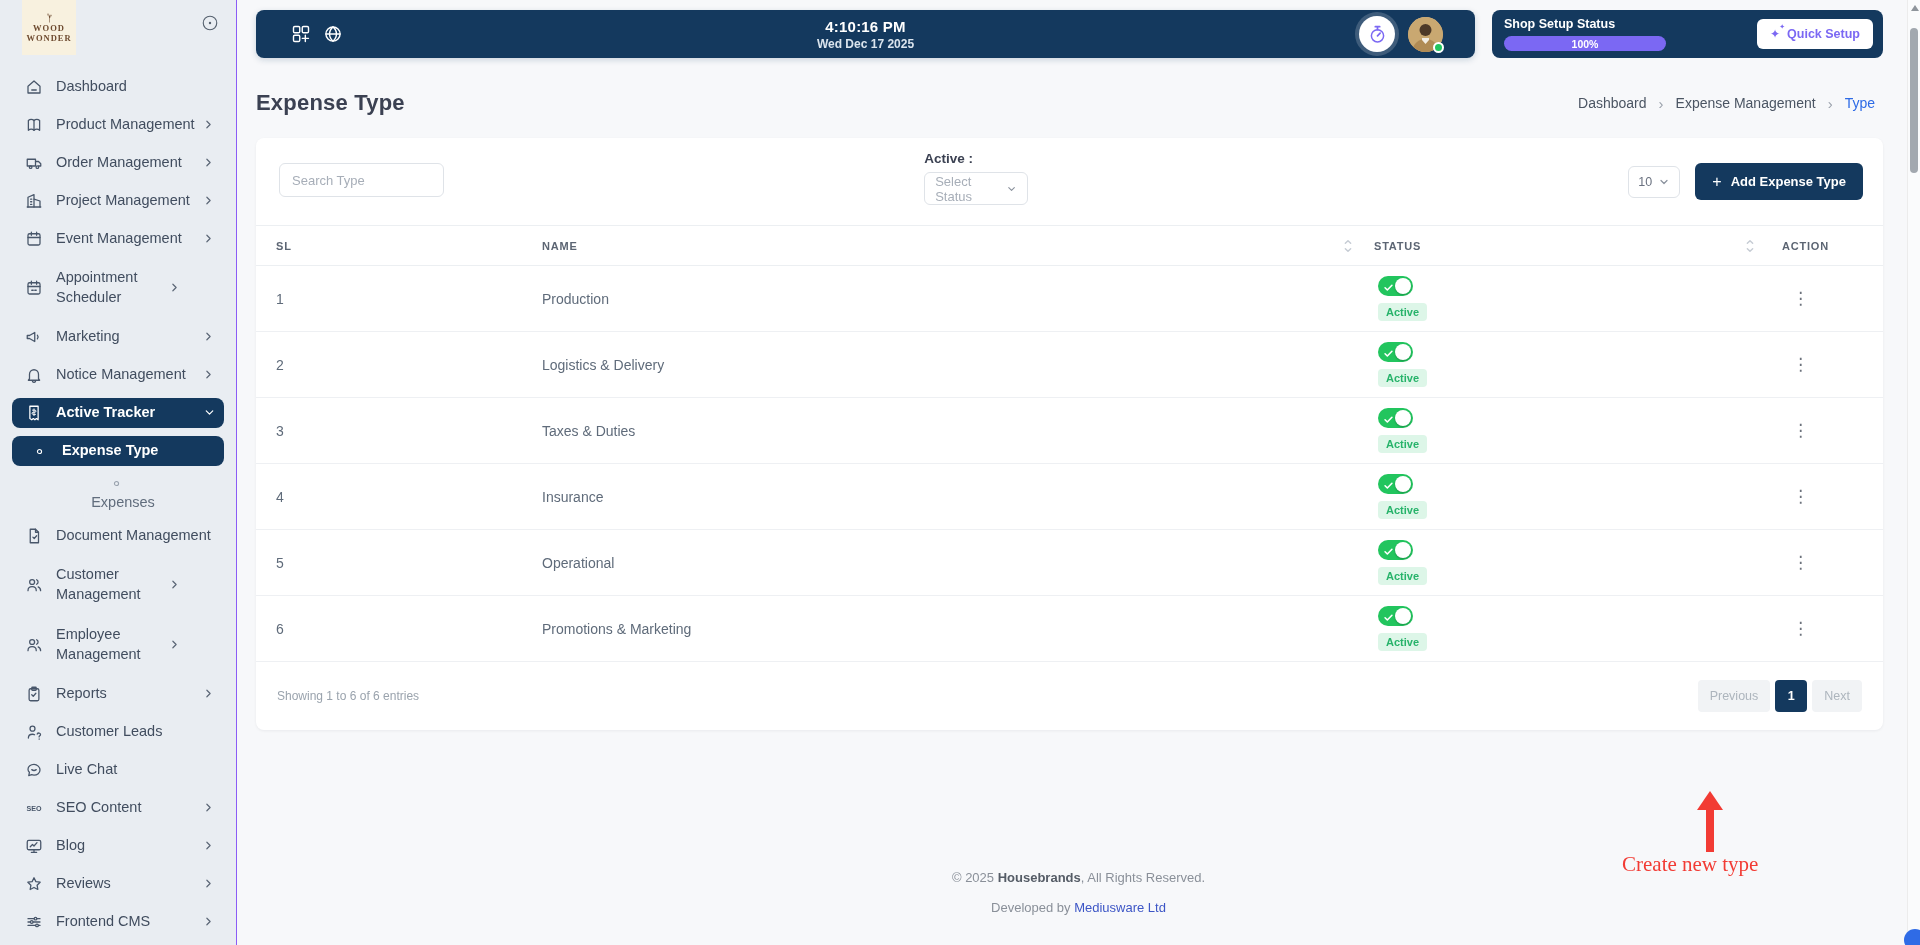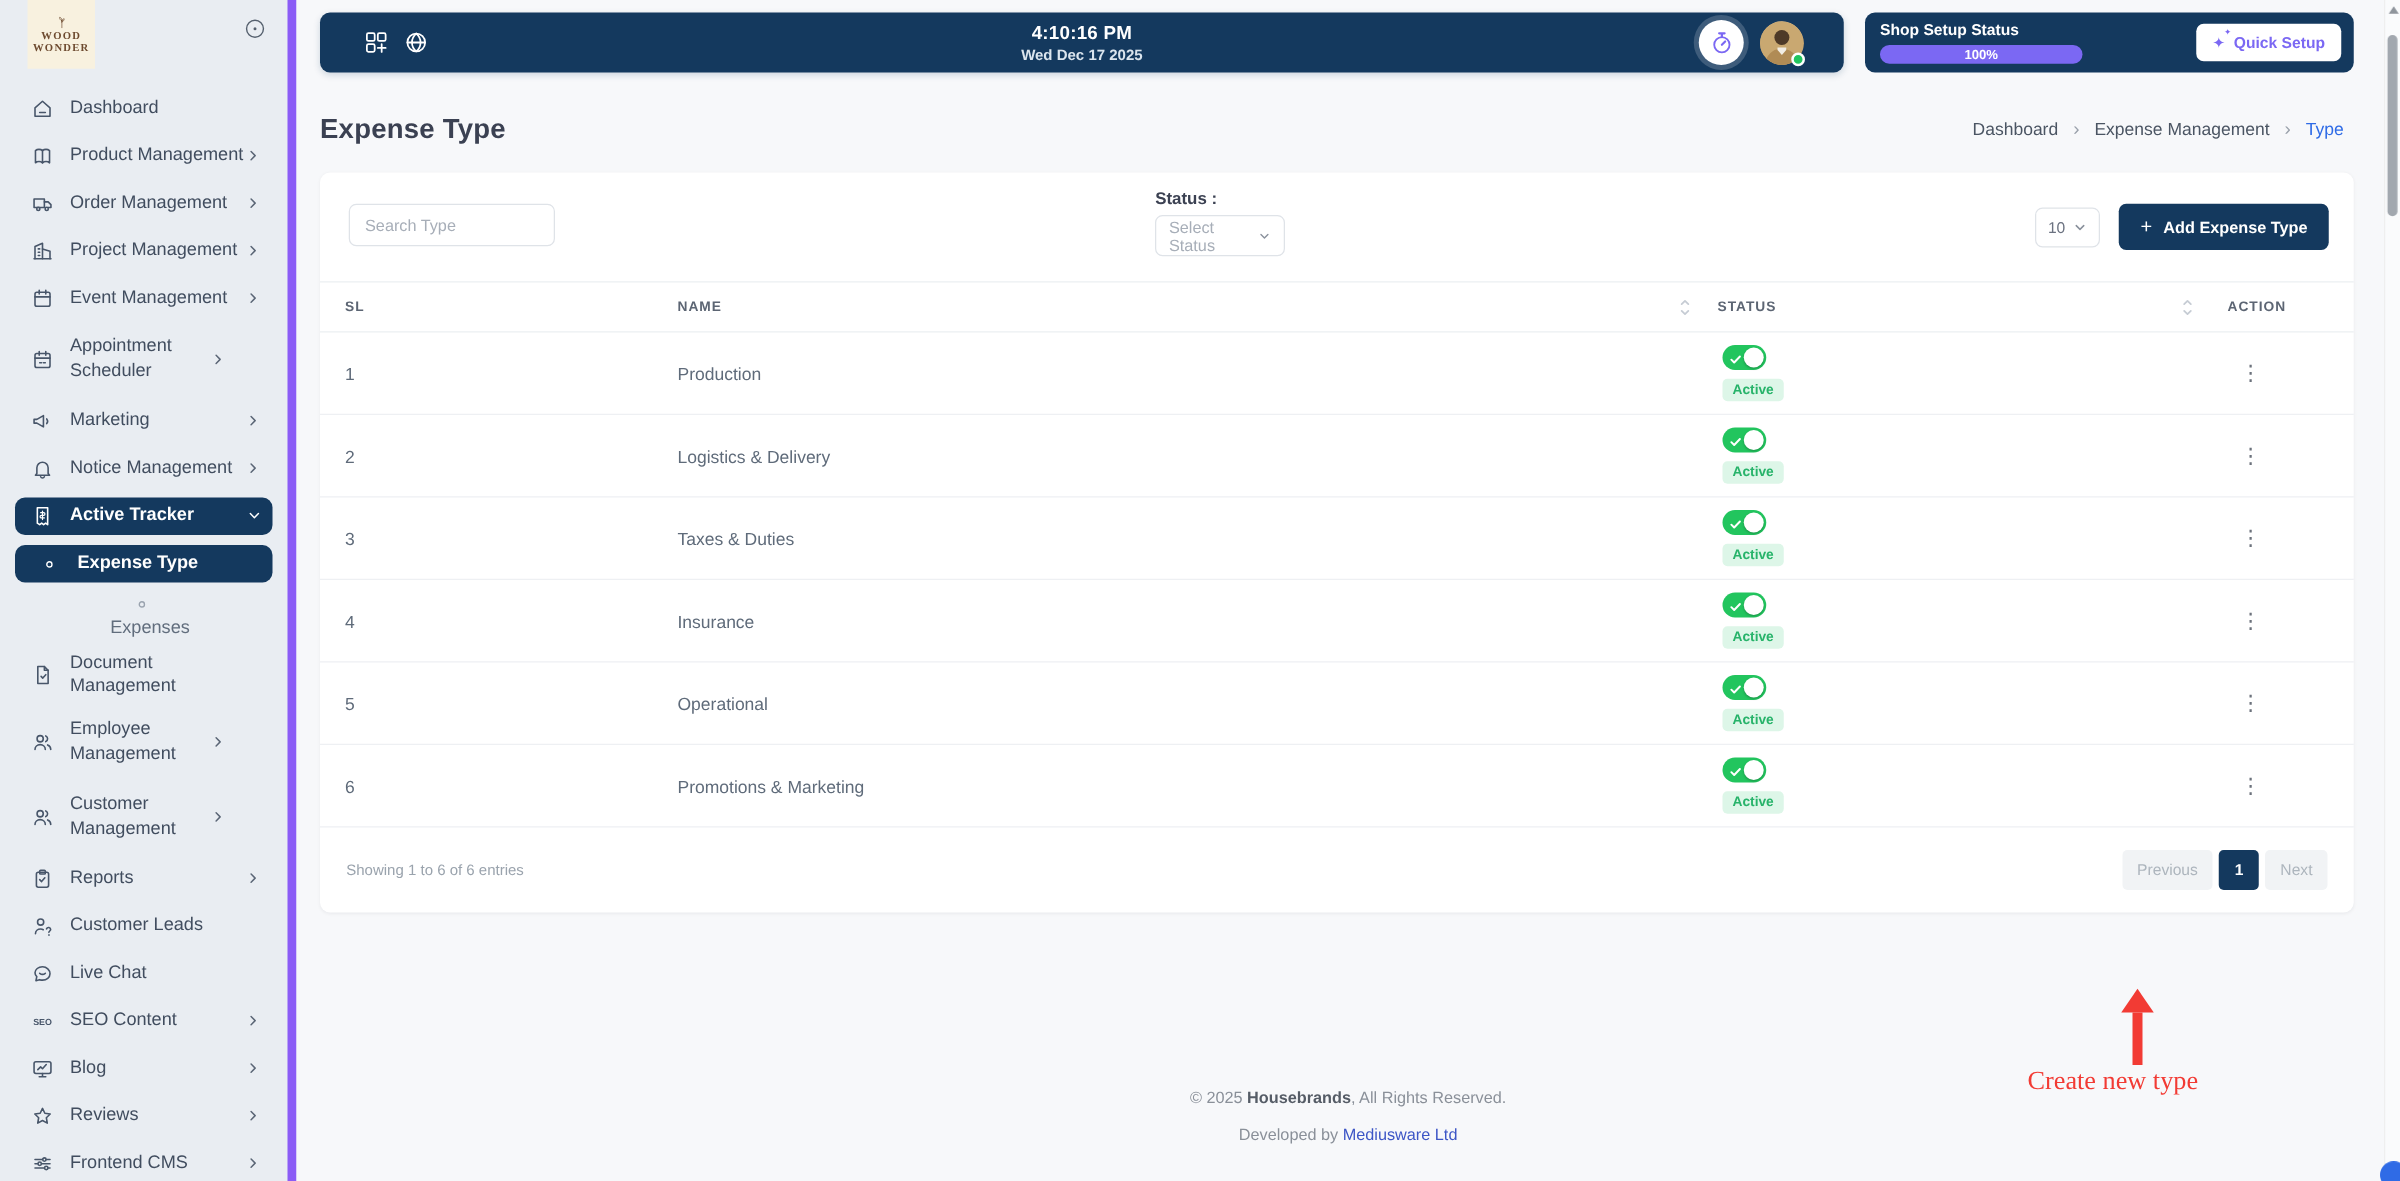--- a/index.html
+++ b/index.html
@@ -1,20 +1,20 @@
 <!DOCTYPE html>
 <html style="--navy: #14395e; --purple: #7b68f3; --green: #22c55e; --green-badge-bg: #ddf6e8; --red-annotation: #f23b34; --link-blue: #3d56c6; --breadcrumb-blue: #2e6be6;"><head>
 <meta charset="utf-8">
 <style>
   *{box-sizing:border-box;margin:0;padding:0;}
   html,body{width:1920px;height:945px;overflow:hidden;}
   body{font-family:"Liberation Sans","DejaVu Sans",sans-serif;background:#f7f8fa;display:flex;color:#3f4a5a;}
 
   
-  .sidebar{width:237px;height:945px;background:#e9edf2;border-right:7px solid #8b5cf6;position:relative;flex:0 0 237px;overflow:hidden;}
+  .sidebar{width:237px;height:945px;background:#e9edf2;border-right:1px solid #8b5cf6;position:relative;flex:0 0 237px;overflow:hidden;}
   .logo-row{position:relative;height:56px;}
   .logo{position:absolute;left:22px;top:0;width:54px;height:55px;background:#f8f1df;display:flex;flex-direction:column;align-items:center;justify-content:center;color:#6d4a2f;font-family:"Liberation Serif","DejaVu Serif",serif;}
   .logo .leaf{height:13px;display:flex;align-items:center;justify-content:center;}
   .logo .leaf svg{width:11px;height:12px;}
   .logo .l1,.logo .l2{font-size:8.5px;letter-spacing:1px;line-height:1.15;font-weight:700;}
   .collapse-btn{position:absolute;right:16px;top:14px;width:20px;height:20px;border:none;background:transparent;color:#55606e;cursor:pointer;}
   .collapse-btn svg{width:18px;height:18px;}
   .nav{padding:16px 12px 0 12px;}
   .nav-item{display:flex;align-items:center;min-height:30px;margin-bottom:8px;padding:0 8px 0 12px;border-radius:8px;color:#414d5f;font-size:14.5px;cursor:pointer;}
   .nav-icon{width:19px;height:19px;flex:0 0 19px;display:flex;align-items:center;justify-content:center;margin-right:13px;color:#48566a;}
@@ -297,36 +297,36 @@
 
       </div>
       <div class="nav-item chevron two-line">
         <span class="nav-icon">
           <svg viewBox="0 0 24 24" fill="none" stroke="currentColor" stroke-width="1.7" stroke-linecap="round" stroke-linejoin="round">
             <circle cx="9.5" cy="8" r="3.3"></circle>
             <path d="M4 19.5c0-3.1 2.4-5.2 5.5-5.2s5.5 2.1 5.5 5.2"></path>
             <path d="M15.5 5a3.3 3.3 0 0 1 0 6M17.5 14.6c2 .8 3.3 2.6 3.3 4.9"></path>
           </svg>
         </span>
-        <span class="nav-label">Employee Management</span>
+        <span class="nav-label">Customer Management</span>
         <span class="nav-chev">
           <svg viewBox="0 0 24 24" fill="none" stroke="currentColor" stroke-width="2.2" stroke-linecap="round" stroke-linejoin="round">
             <path d="M9 6l6 6-6 6"></path>
           </svg>
         </span>
       </div>
       <div class="nav-item chevron two-line">
         <span class="nav-icon">
           <svg viewBox="0 0 24 24" fill="none" stroke="currentColor" stroke-width="1.7" stroke-linecap="round" stroke-linejoin="round">
             <circle cx="9.5" cy="8" r="3.3"></circle>
             <path d="M4 19.5c0-3.1 2.4-5.2 5.5-5.2s5.5 2.1 5.5 5.2"></path>
             <path d="M15.5 5a3.3 3.3 0 0 1 0 6M17.5 14.6c2 .8 3.3 2.6 3.3 4.9"></path>
           </svg>
         </span>
-        <span class="nav-label">Customer Management</span>
+        <span class="nav-label">Employee Management</span>
         <span class="nav-chev">
           <svg viewBox="0 0 24 24" fill="none" stroke="currentColor" stroke-width="2.2" stroke-linecap="round" stroke-linejoin="round">
             <path d="M9 6l6 6-6 6"></path>
           </svg>
         </span>
       </div>
       <div class="nav-item chevron">
         <span class="nav-icon">
           <svg viewBox="0 0 24 24" fill="none" stroke="currentColor" stroke-width="1.7" stroke-linecap="round" stroke-linejoin="round">
             <rect x="5.5" y="5" width="13" height="16" rx="2"></rect>
@@ -498,21 +498,21 @@
       <span class="crumb-sep">›</span>
       <span class="crumb current">Type</span>
     </div>
   </div>
 
   <section class="card">
 
     <div class="filter-row">
       <input class="search-input" type="text" placeholder="Search Type" style="">
       <div class="f-center">
-        <div class="f-label">Status :</div>
+        <div class="f-label">Active :</div>
         <div class="select status-select">
           <span>Select Status</span>
           <svg viewBox="0 0 24 24" fill="none" stroke="currentColor" stroke-width="2.4" stroke-linecap="round" stroke-linejoin="round">
               <path d="M6 9l6 6 6-6"></path>
             </svg>
         </div>
       </div>
       <div class="f-right">
         <div class="select pp-select">
           <span>10</span>

